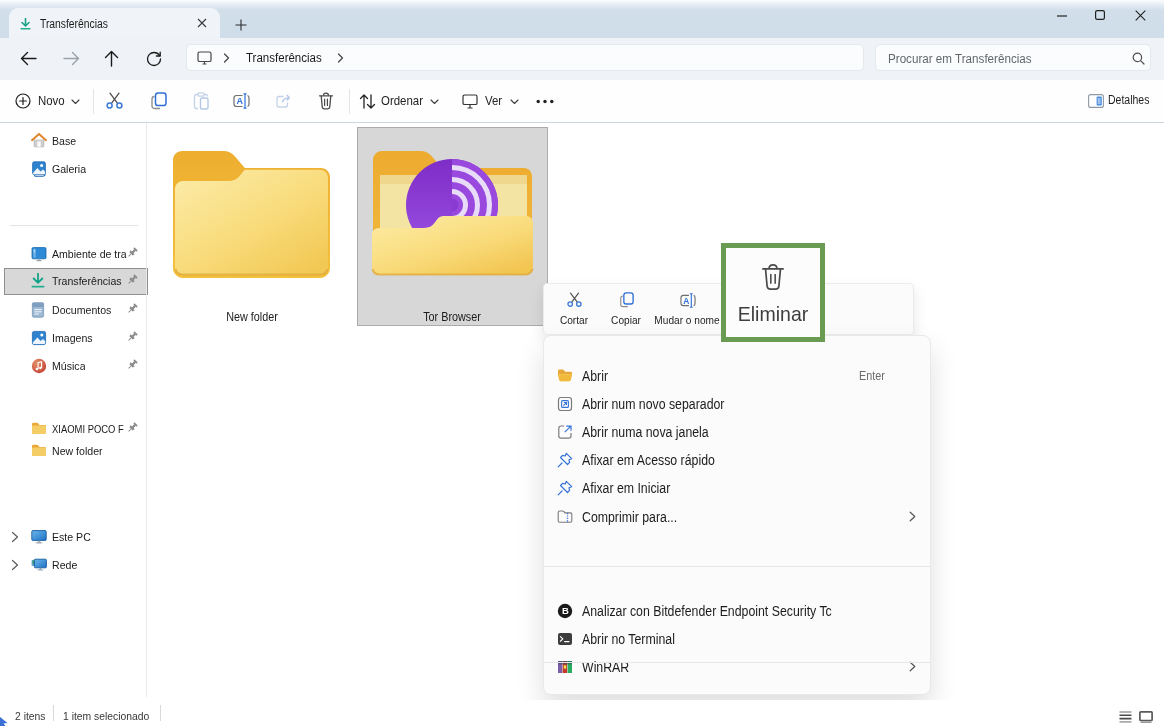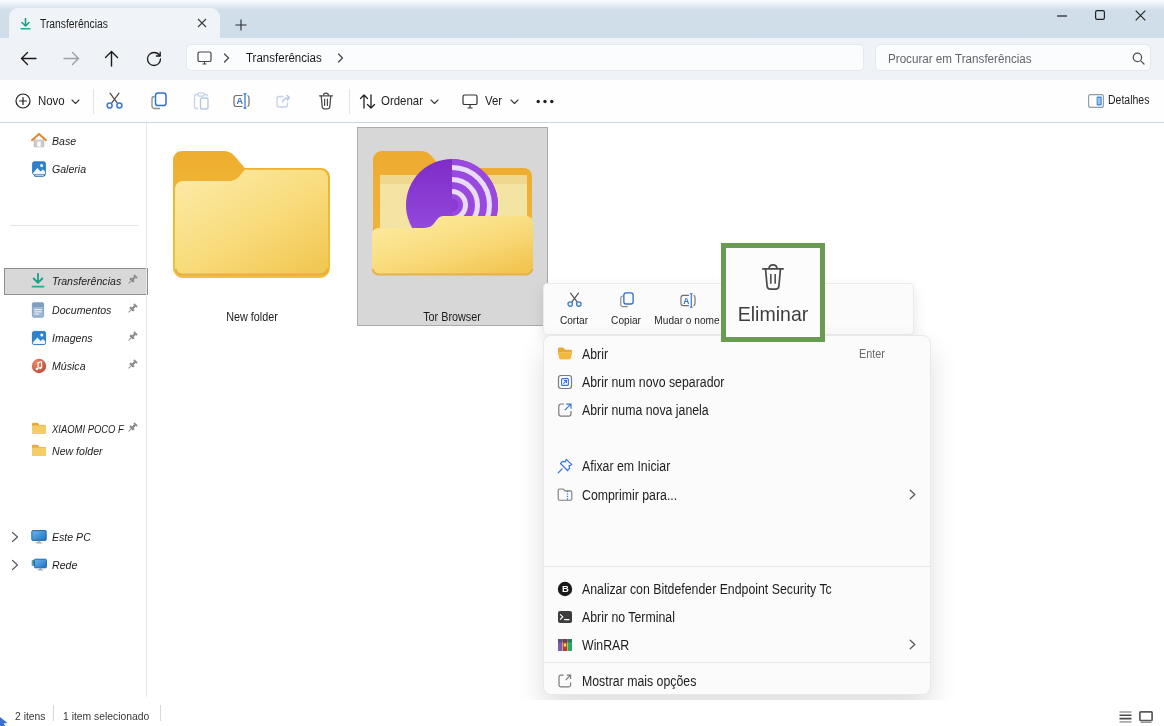--- a/index.html
+++ b/index.html
@@ -23,39 +23,39 @@
 .crumbtxt { position:absolute; left:59px; top:6px; font-size:12px; color:#1b1b1b; transform:scaleX(.96); transform-origin:0 50%; }
 .searchtxt { position:absolute; left:12px; top:7px; font-size:12px; color:#62676c; transform:scaleX(.97); transform-origin:0 50%; }
 
 
 .toolbar { position:absolute; left:0; top:80px; width:1164px; height:43px; background:#fefefe;
   border-bottom:1px solid #ccd6e0; }
 .tbtxt { font-size:13px; color:#1e1e1e; position:absolute; top:13px; transform:scaleX(.88); transform-origin:0 50%; }
 .vsep { position:absolute; top:9px; width:1px; height:25px; background:#e4e4e4; }
 
 
-.sidebar { position:absolute; left:0; top:123px; width:146px; height:574px; background:#fff;font-style:italic; }
+.sidebar { position:absolute; left:0; top:123px; width:146px; height:574px; background:#fff; }
 .sidesep { position:absolute; left:146px; top:123px; width:1px; height:574px; background:#e9e9e9; }
 .srow { position:absolute; left:0; width:146px; height:26px; }
 .srow .lbl { position:absolute; left:52px; top:7px; font-size:11.5px; color:#1b1b1b; white-space:nowrap; max-width:81px; overflow:hidden; transform:scaleX(.92); transform-origin:0 50%; }
 .srow .ic { position:absolute; left:31px; top:5px; }
 .pin { position:absolute; left:127px; top:6px; }
 .sel { position:absolute; left:4px; top:0px; width:144px; height:27px; background:#d8d8d8; border:1px solid #8f8f8f; }
 .chev { position:absolute; left:11px; top:7px; }
 .tile-label { position:absolute; font-size:12px; color:#1b1b1b; text-align:center; transform:scaleX(.9); }
 .seltile { position:absolute; left:357px; top:127px; width:191px; height:199px; background:#d7d7d7; border:1px solid #ababab; }
 
 
 .band { position:absolute; left:543px; top:283px; width:371px; height:52px; background:#fbfbfb;
   border:1px solid #ebebeb; border-radius:4px; box-shadow:0 6px 14px rgba(0,0,0,.10); }
 .band .itm { position:absolute; top:0; text-align:center; }
 .band .cap { position:absolute; top:30px; width:100%; text-align:center; font-size:11.5px; color:#242424; transform:scaleX(.88); }
 .menu { position:absolute; left:543px; top:335px; width:388px; height:360px; background:#fbfbfb;
   border:1px solid #e9e9e9; border-radius:8px; box-shadow:0 14px 28px rgba(0,0,0,.13); overflow:hidden; }
-.mrow { position:absolute; left:0; width:388px; height:28px; }
+.mrow { position:absolute; left:0; width:388px; height:28px;margin-top:22px; }
 .mrow .mic { position:absolute; left:13px; top:6px; }
 .mrow .mtxt { position:absolute; left:38px; top:6px; font-size:14px; color:#1c1c1c; white-space:nowrap; transform:scaleX(.88); transform-origin:0 50%; }
 .mrow .acc { position:absolute; left:315px; top:7px; font-size:12px; color:#6c6c6c; white-space:nowrap; transform:scaleX(.9); transform-origin:0 50%; }
 .mrow .sub { position:absolute; left:365px; top:8px; }
 .msep { position:absolute; left:0; width:388px; height:1px; background:#e7e7e7; }
 .greenbox { position:absolute; left:721px; top:243px; width:104px; height:99px; background:#fcfcfc;
   border:5px solid #699b52; z-index:5; }
 .greenbox .cap { position:absolute; left:0; top:54px; width:100%; text-align:center; font-size:21px; color:#3e3e3e; transform:scaleX(.93); }
 
 
@@ -225,20 +225,39 @@
       <path d="M4 13.9 Q3 14.8 4.2 15.2 H12 Q14 15.2 14.3 13" fill="none" stroke="#1f64b4" stroke-width="1.1"></path>
       <rect x="1.6" y="0.8" width="12.8" height="12.8" rx="1.6" fill="#2f83cd"></rect>
       <rect x="1.6" y="0.8" width="12.8" height="12.8" rx="1.6" fill="none" stroke="#1d69b8" stroke-width="0.8"></rect>
       <circle cx="10.6" cy="4.6" r="1.5" fill="#fff"></circle>
       <path d="M2 12 L6.4 7 L9.5 10.4 L12 8.4 L14 10.4 V12.4 Q14 13.3 13 13.3 H3 Q2 13.3 2 12.4 Z" fill="#eef5fc"></path>
     </svg>
     <div class="lbl">Galeria</div>
   </div>
   <div class="abs" style="left:10px;top:102px;width:128px;height:1px;background:#e4e4e4"></div>
 
+  <div class="srow" style="top:118px">
+    <svg class="ic" width="16" height="16" viewBox="0 0 16 16">
+      <rect x="1" y="1.6" width="14" height="11.2" rx="1.2" fill="#2c8ad6"></rect>
+      <rect x="1" y="1.6" width="14" height="11.2" rx="1.2" fill="none" stroke="#1766ae" stroke-width="0.8"></rect>
+      <rect x="2.2" y="2.8" width="2.6" height="8.8" fill="#77b9e8" opacity="0.8"></rect>
+      <rect x="2.8" y="3.6" width="1" height="1" fill="#fff"></rect>
+        <rect x="2.8" y="5.4" width="1" height="1" fill="#fff"></rect>
+      <path d="M5.5 14.6 H10.5 M8 12.8 V14.6" stroke="#9aa4ad" stroke-width="1.2"></path>
+    </svg>
+    <div class="lbl">Ambiente de tra</div>
+    <svg class="pin" width="11" height="12" viewBox="0 0 11 12">
+        <g transform="rotate(45 5.5 5.5)" fill="#8a8a8a">
+          <rect x="3.1" y="0.4" width="4.8" height="1.7" rx="0.8"></rect>
+          <rect x="4.4" y="1.8" width="2.2" height="3.6"></rect>
+          <path d="M2.6 5.2 H8.4 L7.8 7.6 H3.2 Z"></path>
+          <rect x="5" y="7.6" width="1" height="3.4"></rect>
+        </g>
+      </svg>
+  </div>
 
   <div class="srow" style="top:145px">
     <div class="sel"></div>
     <svg class="ic" style="z-index:2" width="14" height="15" viewBox="0 0 14 15">
       <path d="M7 0.8 V9 M2.7 5.5 L7 9.8 L11.3 5.5" stroke="#13a287" stroke-width="1.8" fill="none" stroke-linecap="round" stroke-linejoin="round"></path>
       <path d="M1.4 13.6 H12.6" stroke="#22ad8e" stroke-width="1.8" stroke-linecap="round"></path>
     </svg>
     <div class="lbl" style="z-index:2">Transferências</div>
     <svg class="pin" style="z-index:2" width="11" height="12" viewBox="0 0 11 12">
         <g transform="rotate(45 5.5 5.5)" fill="#8a8a8a">
@@ -482,20 +501,27 @@
     </svg>
     <div class="mtxt">Abrir num novo separador</div>
   </div>
   <div class="mrow" style="top:60px">
     <svg class="mic" width="16" height="16" viewBox="0 0 16 16">
       <path d="M7 2 H4 Q1.8 2 1.8 4.2 V12 Q1.8 14.2 4 14.2 H11.8 Q14 14.2 14 12 V9" fill="none" stroke="#7b7b7b" stroke-width="1.2"></path>
       <path d="M7.8 8.2 L13.6 2.4 M9.2 2.1 H14 V6.8" fill="none" stroke="#3674d9" stroke-width="1.2"></path>
     </svg>
     <div class="mtxt">Abrir numa nova janela</div>
   </div>
+  <div class="mrow" style="top:88px">
+    <svg class="mic" width="16" height="16" viewBox="0 0 16 16">
+      <path d="M9.3 1.3 L14.7 6.7 L12 7.8 L12.6 10.4 L10.5 12.5 L3.5 5.5 L5.6 3.4 L8.2 4 Z" fill="none" stroke="#3674d9" stroke-width="1.2" stroke-linejoin="round"></path>
+      <path d="M5 11 L1.2 14.8" stroke="#3674d9" stroke-width="1.2" stroke-linecap="round"></path>
+    </svg>
+    <div class="mtxt">Afixar em Acesso rápido</div>
+  </div>
   <div class="mrow" style="top:145px">
     <svg class="mic" width="16" height="15" viewBox="0 0 16 15">
       <path d="M1.2 3.4 Q1.2 2 2.6 2 H5.6 Q6.5 2 7 2.7 L7.9 3.9 H13.4 Q14.8 3.9 14.8 5.3 V11.8 Q14.8 13.2 13.4 13.2 H2.6 Q1.2 13.2 1.2 11.8 Z" fill="none" stroke="#7b7b7b" stroke-width="1.1"></path>
       <path d="M10.5 4 V5.2 M10.5 6.4 V7.6 M10.5 8.8 V10 M10.5 11.2 V12.8" stroke="#3674d9" stroke-width="1.3"></path>
     </svg>
     <div class="mtxt">Comprimir para...</div>
     <svg class="sub" width="7" height="11" viewBox="0 0 7 11">
         <path d="M1.2 1.2 L5.8 5.5 L1.2 9.8" stroke="#555" stroke-width="1.2" fill="none" stroke-linecap="round" stroke-linejoin="round"></path>
       </svg>
   </div>

